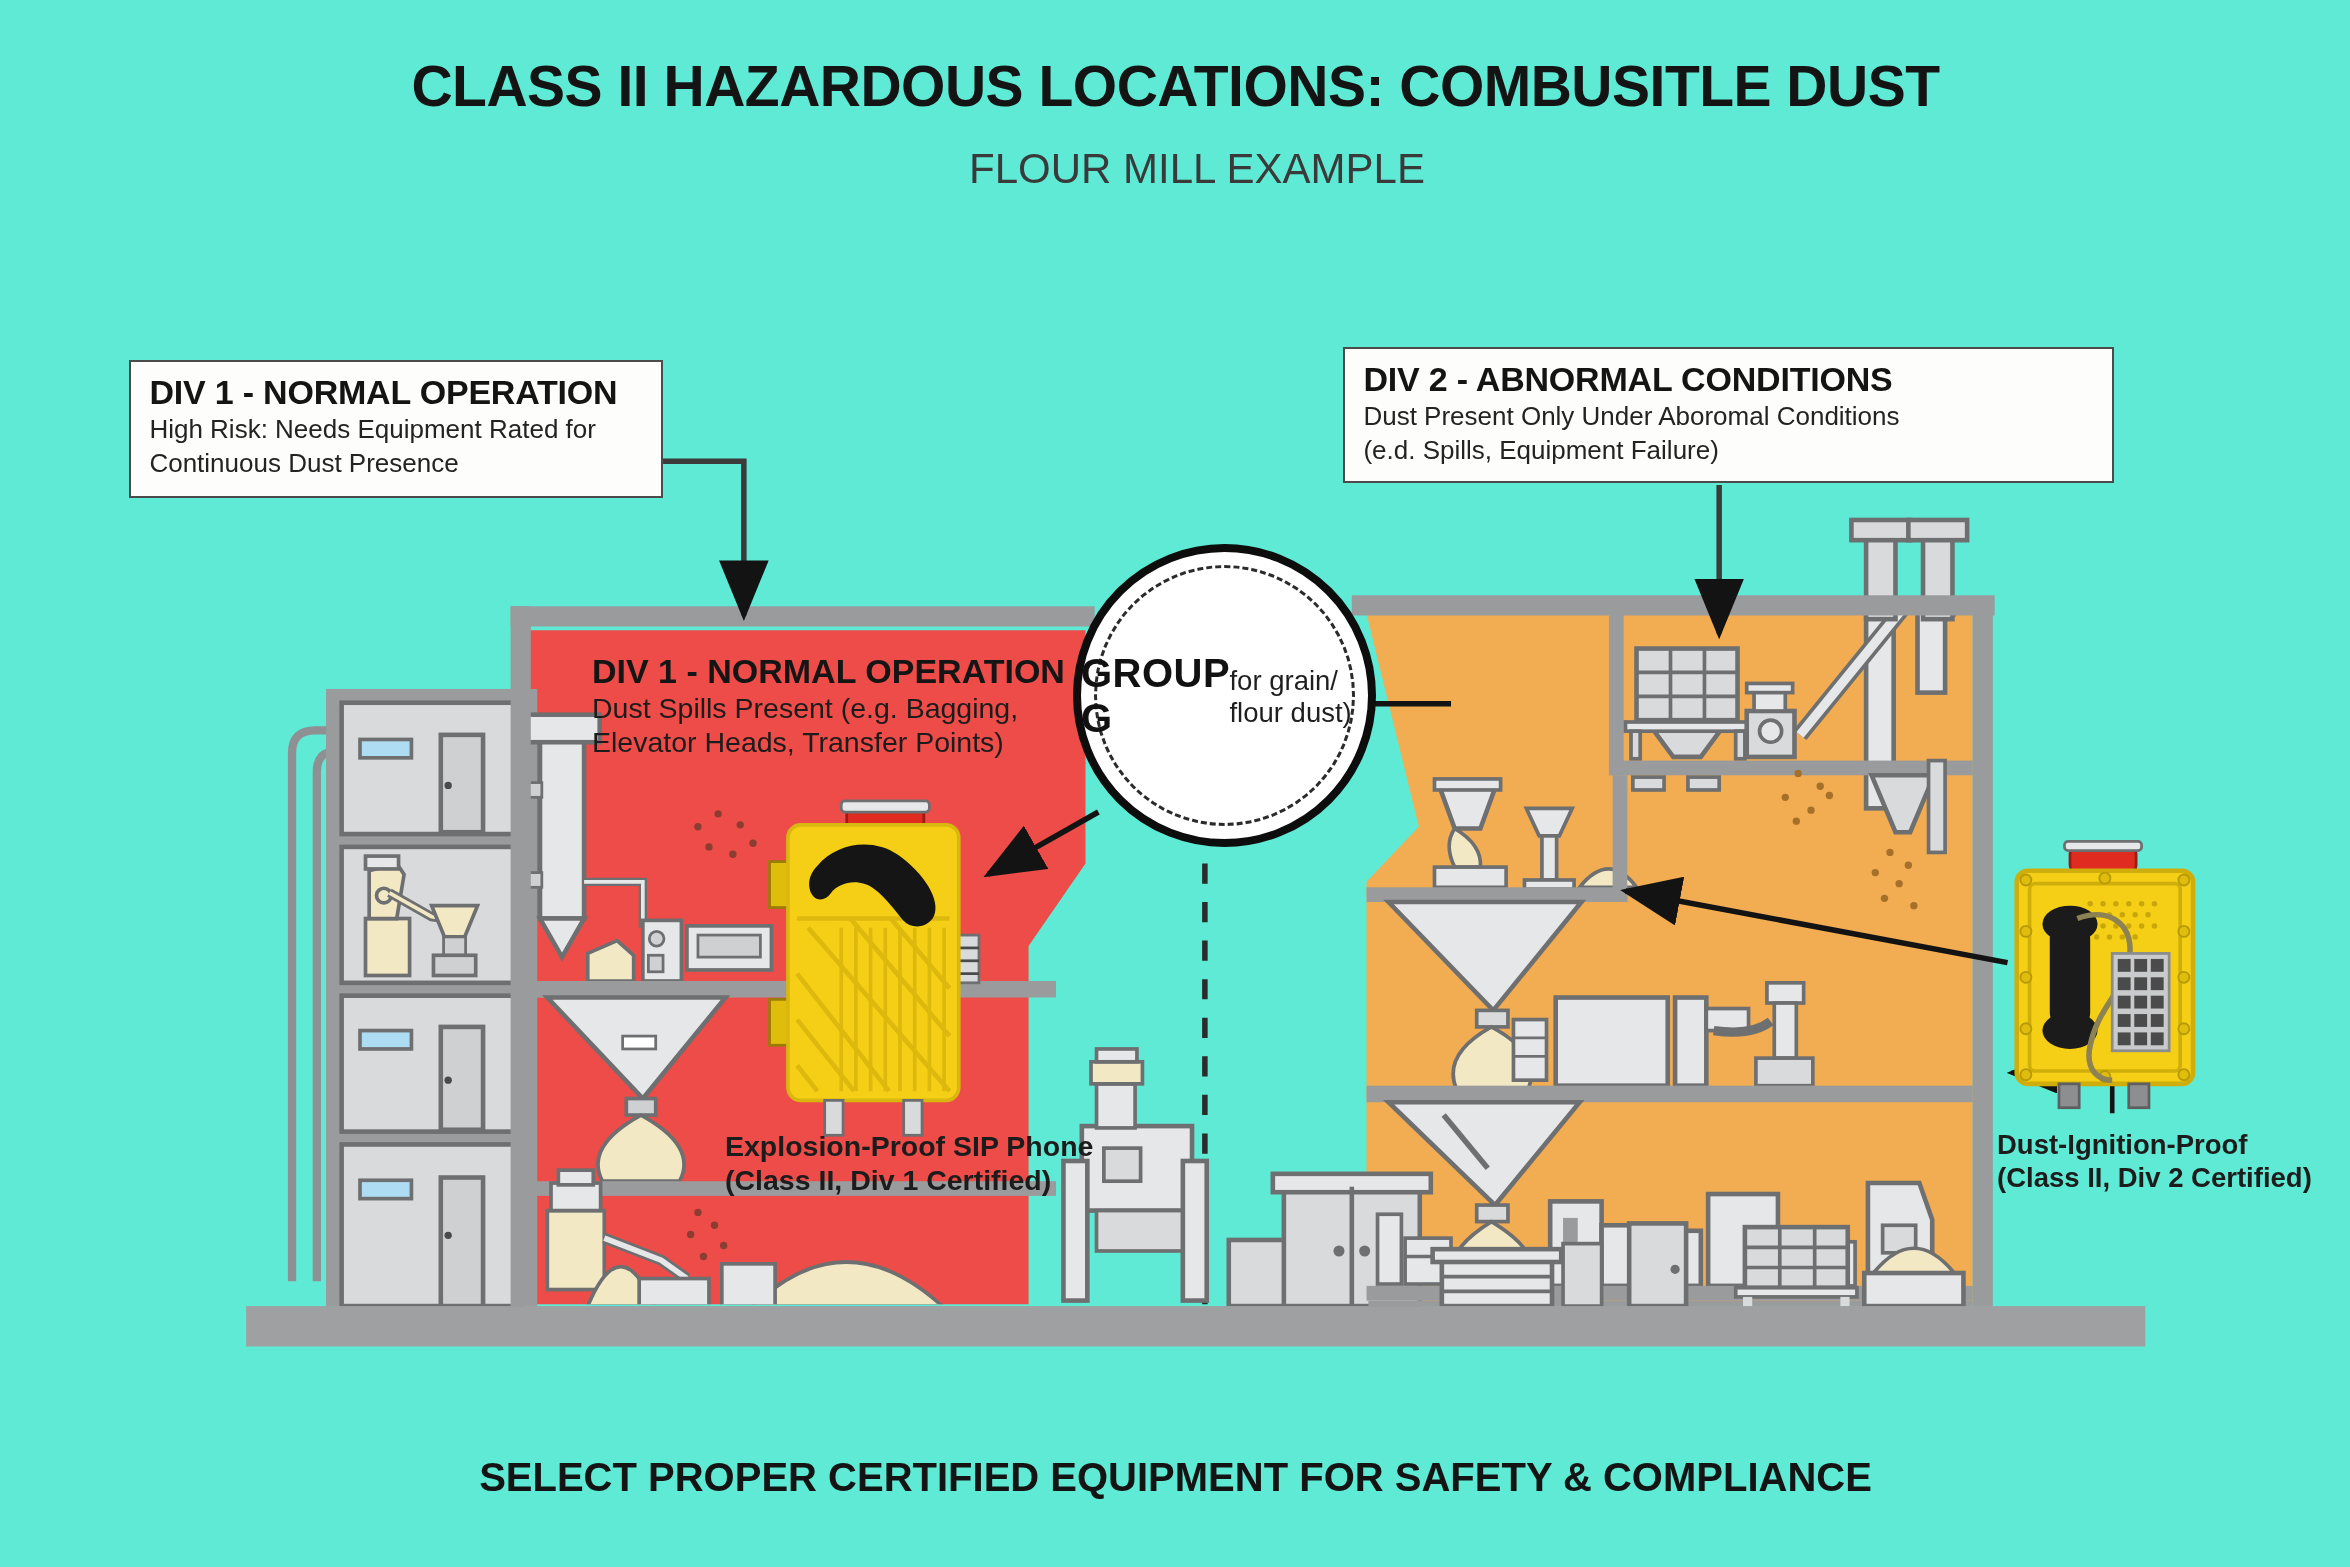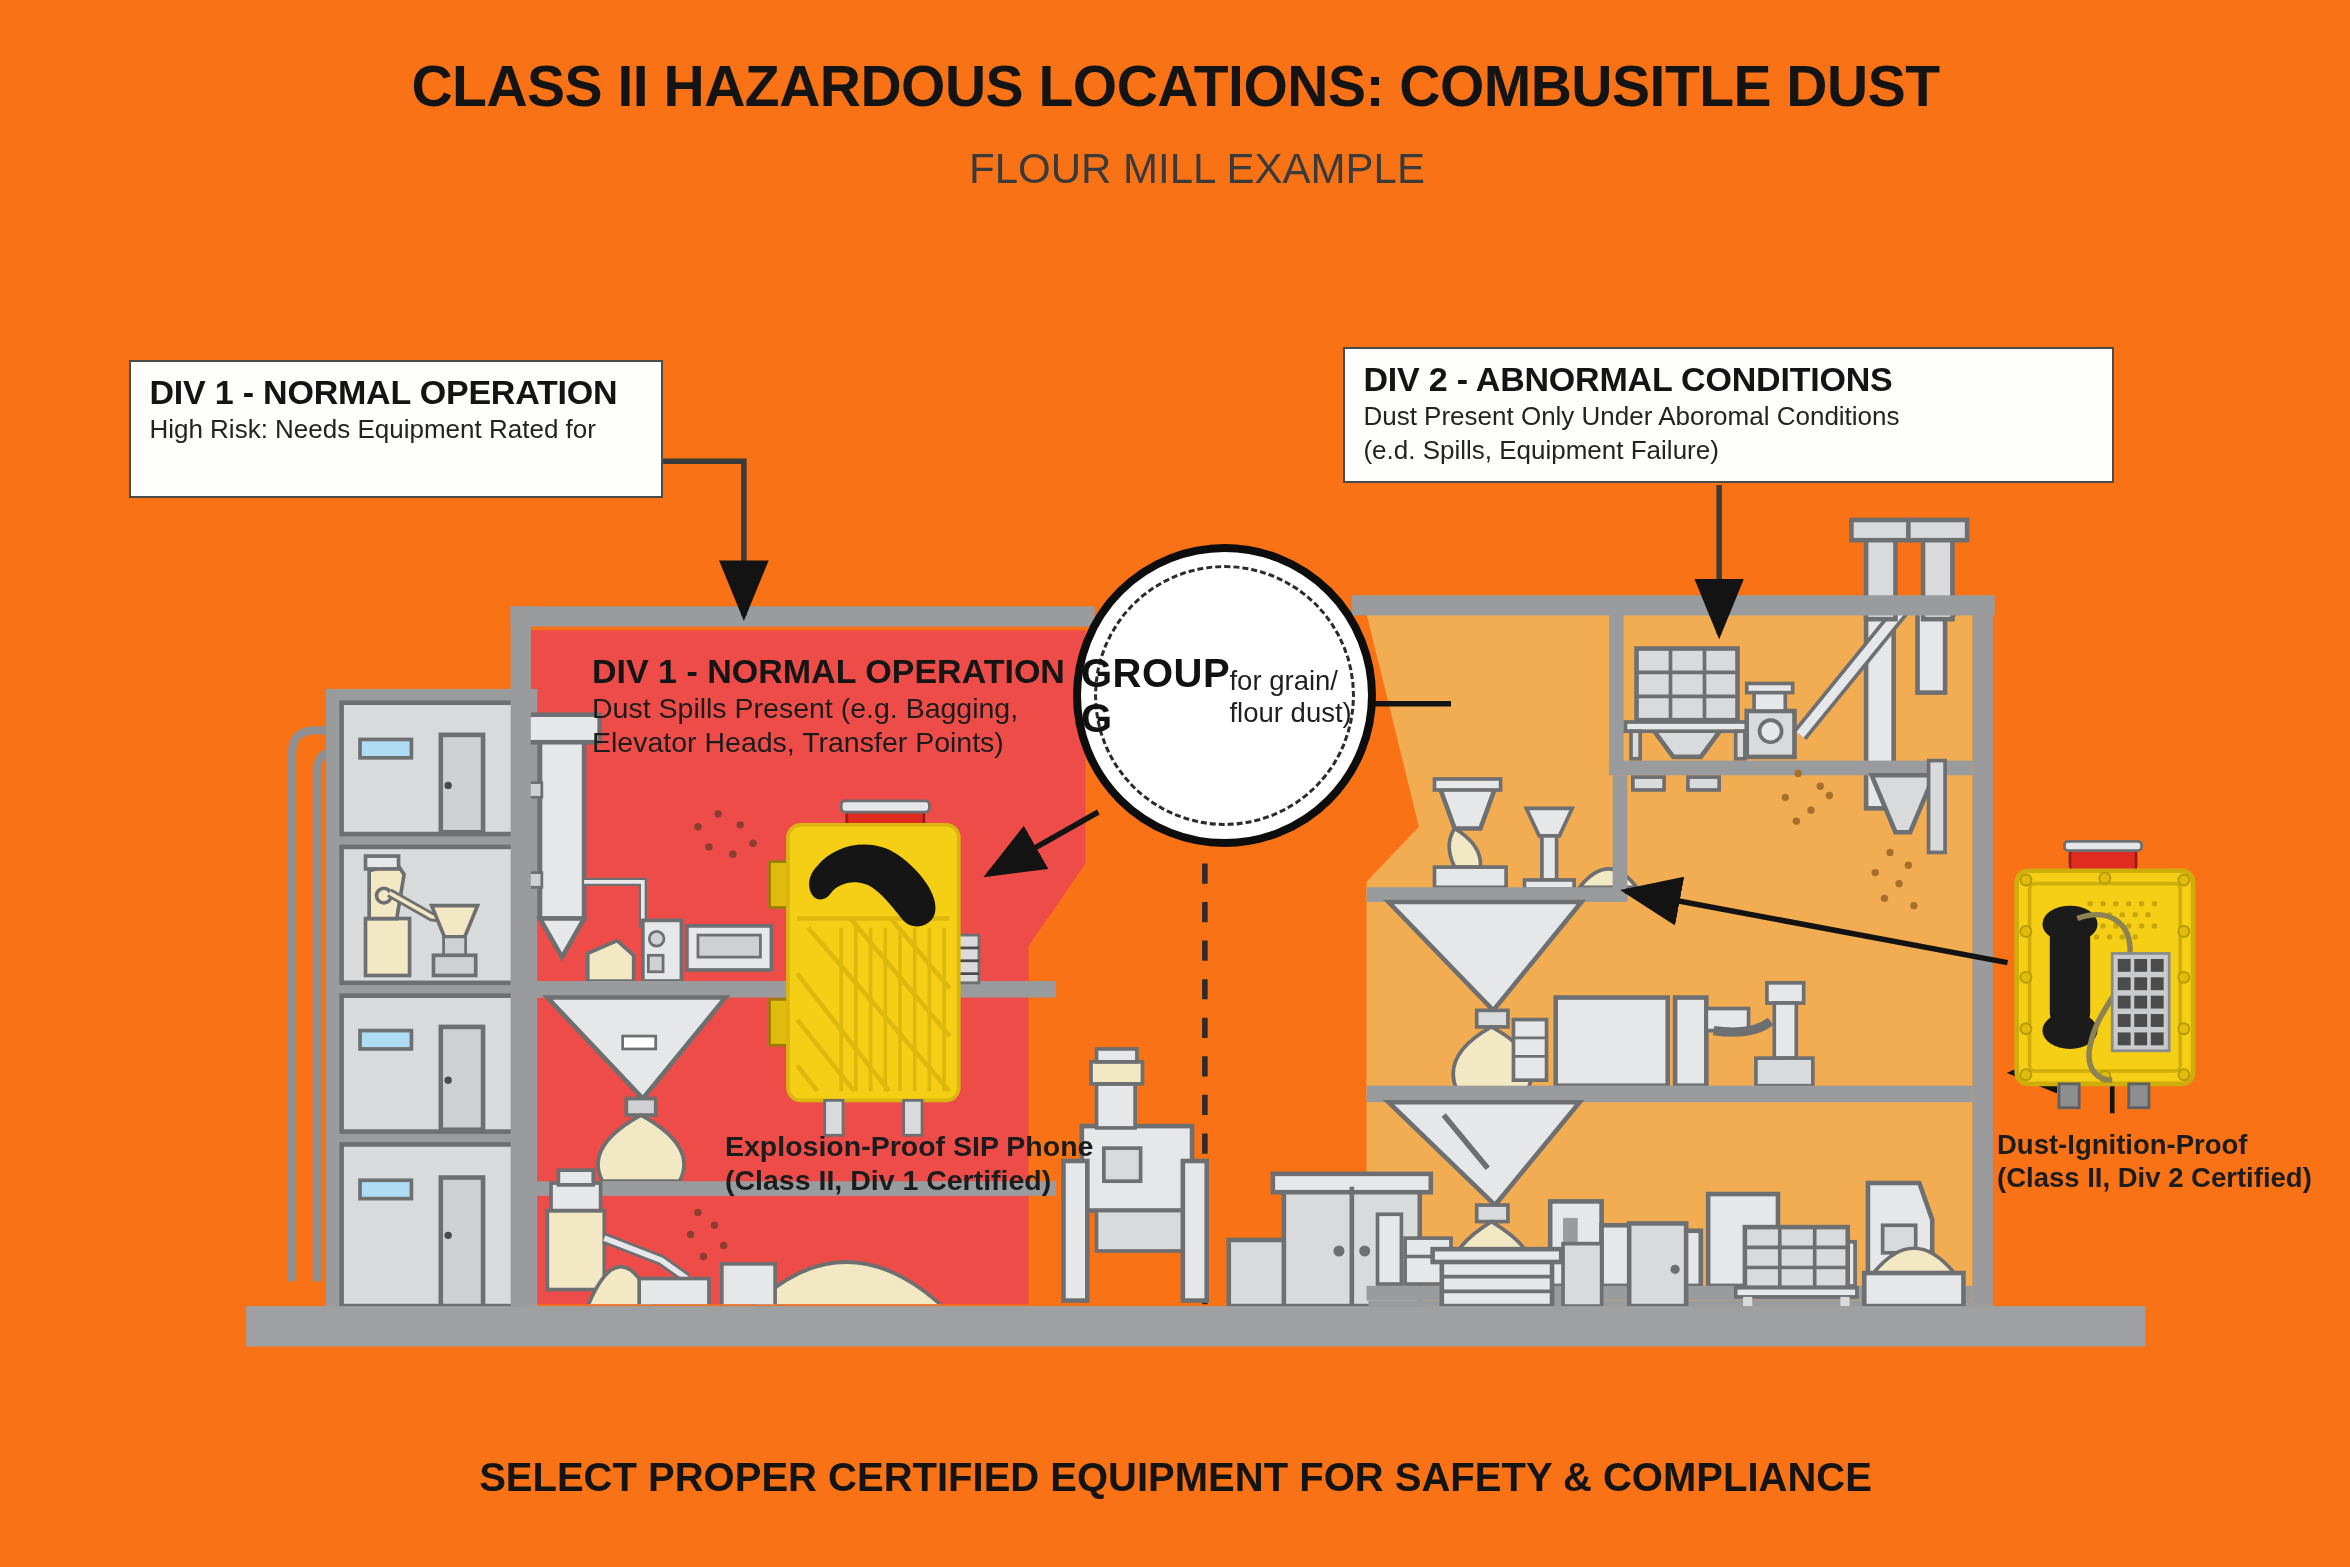--- a/index.html
+++ b/index.html
@@ -8,21 +8,21 @@
     background: #ffffff;
   }
   body {
     font-family: "Liberation Sans", sans-serif;
     color: #1a1a1a;
   }
   #page {
     position: relative;
     width: 2351px;
     height: 1568px;
-    background: #f97316;
+    background: #5eead4;
     overflow: hidden;
   }
 
   
   .title {
     position: absolute;
     left: 0; right: 0;
     top: 53px;
     text-align: center;
     font-size: 57px;
@@ -592,20 +592,21 @@
       </g>
 
       <rect x="2242" y="1180" width="22" height="26" fill="#8d8e90" stroke="#5e5f61" stroke-width="3"></rect>
       <rect x="2318" y="1180" width="22" height="26" fill="#8d8e90" stroke="#5e5f61" stroke-width="3"></rect>
     </g>
   </svg>
 
   <div class="callout" id="callout-div1">
     <div class="head">DIV 1 - NORMAL OPERATION</div>
     <div class="body">High Risk: Needs Equipment Rated for</div>
+    <div class="body">Continuous Dust Presence</div>
   </div>
 
   <div class="callout" id="callout-div2">
     <div class="head">DIV 2 - ABNORMAL CONDITIONS</div>
     <div class="body">Dust Present Only Under Aboromal Conditions</div>
     <div class="body">(e.d. Spills, Equipment Failure)</div>
   </div>
 
   <div class="scene-label" id="label-div1-scene">
     <div class="l1">DIV 1 - NORMAL OPERATION</div>

